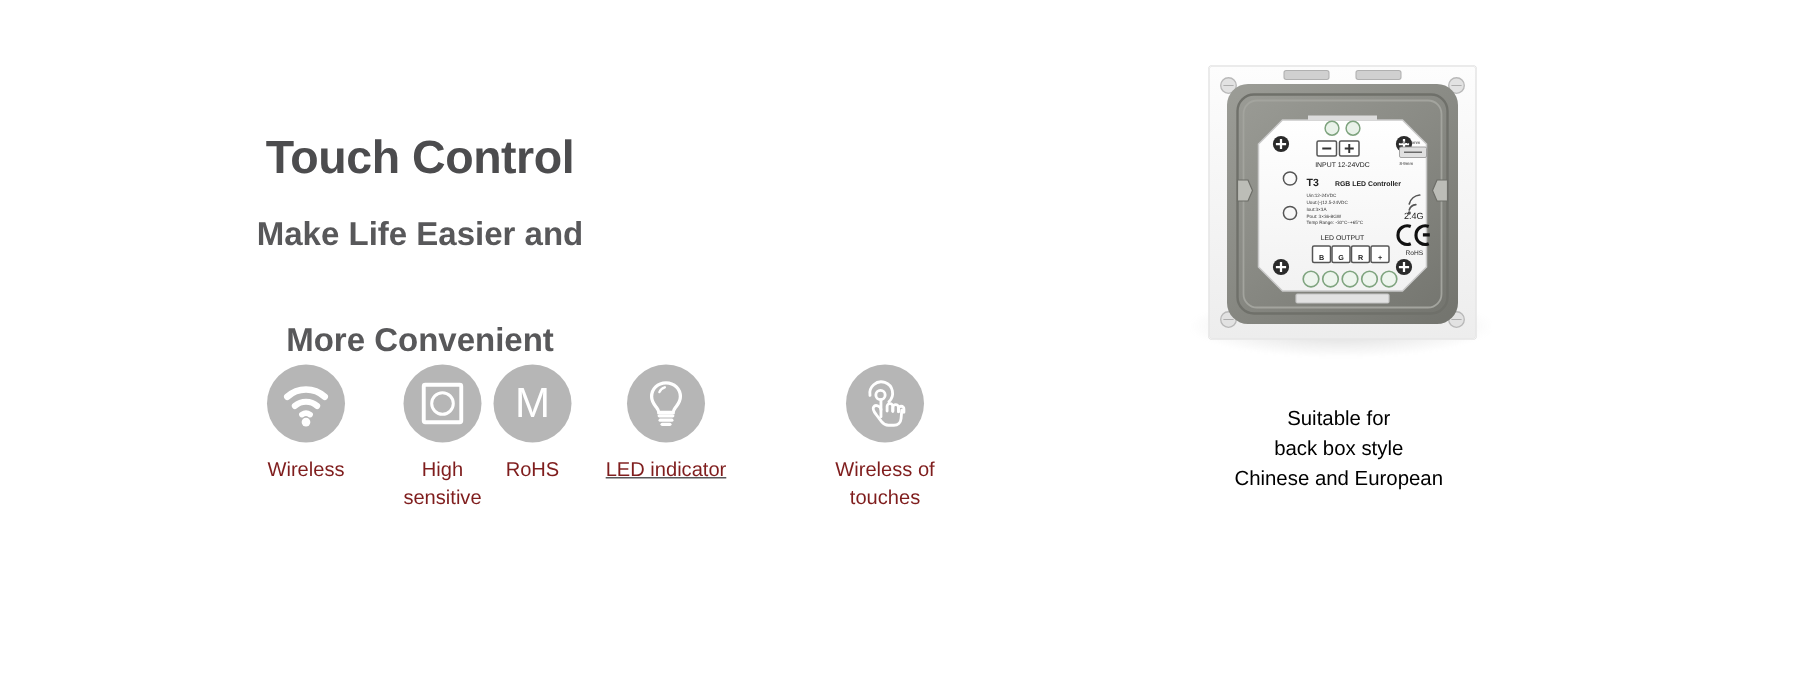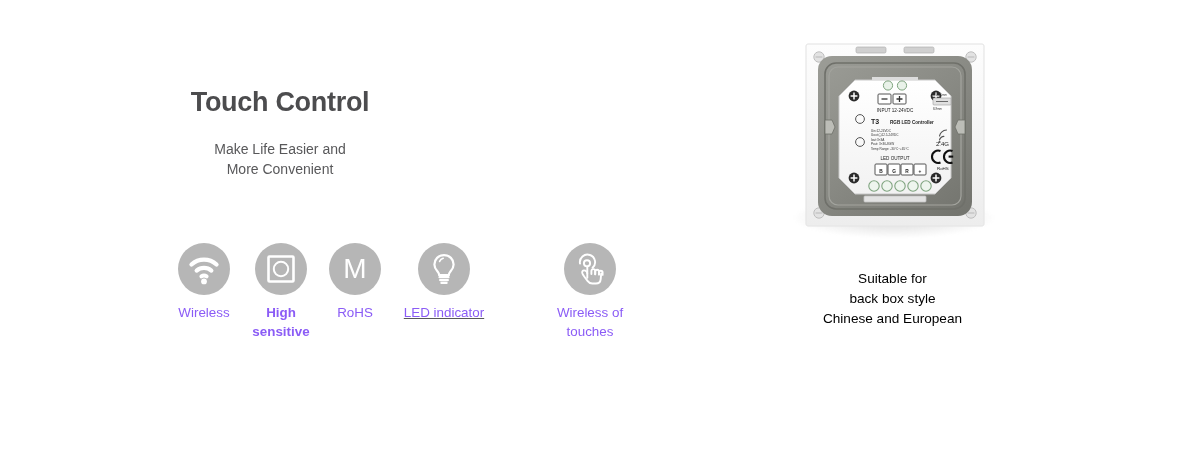--- a/index.html
+++ b/index.html
@@ -25,39 +25,39 @@
     width: 700px;
     height: 461px;
   }
 
   .headline {
     position: absolute;
     left: 0;
     top: 88px;
     width: 560px;
     text-align: center;
-    font-size: 27px;
+    font-size: 31px;
     font-weight: bold;
     letter-spacing: -0.3px;
     color: #4c4c4e;
     line-height: 1.1;
   }
 
   .subhead {
     position: absolute;
     left: 0;
     top: 140px;
     width: 560px;
     text-align: center;
-    font-size: 14px;
-    font-weight: normal;
+    font-size: 22px;
+    font-weight: bold;
     line-height: 1.42;
     color: #58585a;
   }
-  .subhead .l2 { display: block; }
+  .subhead .l2 { display: block; margin-top: 40px; }
 
   
   .features {
     position: absolute;
     left: 170px;
     top: 243px;
     width: 470px;
     height: 110px;
   }
   .feature {
@@ -73,21 +73,21 @@
     border-radius: 50%;
     background: #b6b6b6;
     margin: 0 auto;
     position: relative;
   }
   .circle svg { display: block; }
   .feature-label {
     margin-top: 9px;
     font-size: 13.4px;
     line-height: 1.38;
-    color: #8b5cf6;
+    color: #7f1d1d;
     white-space: pre-line;
   }
 
   .letter-m {
     position: absolute;
     left: 0; top: 0;
     width: 52px; height: 52px;
     line-height: 52px;
     text-align: center;
     font-size: 28px;
@@ -154,21 +154,21 @@
             <path d="M13.5 21.5 a18.5 18.5 0 0 1 25 0" stroke-width="4.3"></path>
             <path d="M18.6 27.6 a11.3 11.3 0 0 1 14.8 0" stroke-width="4.1"></path>
             <path d="M23.3 33.4 a4.8 4.8 0 0 1 5.4 0" stroke-width="3.8"></path>
           </g>
           <circle cx="26" cy="38.4" r="2.9" fill="#ffffff"></circle>
         </svg>
       </div>
       <div class="feature-label">Wireless</div>
     </div>
 
-    <div class="feature" style="left:111px;font-weight:bold;">
+    <div class="feature" style="left:125px;">
       <div class="circle">
         <svg width="52" height="52" viewBox="0 0 52 52" aria-hidden="true">
           <rect x="13.5" y="13.5" width="25" height="25" rx="1" fill="none" stroke="#ffffff" stroke-width="2.6"></rect>
           <circle cx="26" cy="26" r="7.2" fill="none" stroke="#ffffff" stroke-width="2"></circle>
         </svg>
       </div>
       <div class="feature-label">High
 sensitive</div>
     </div>
 

